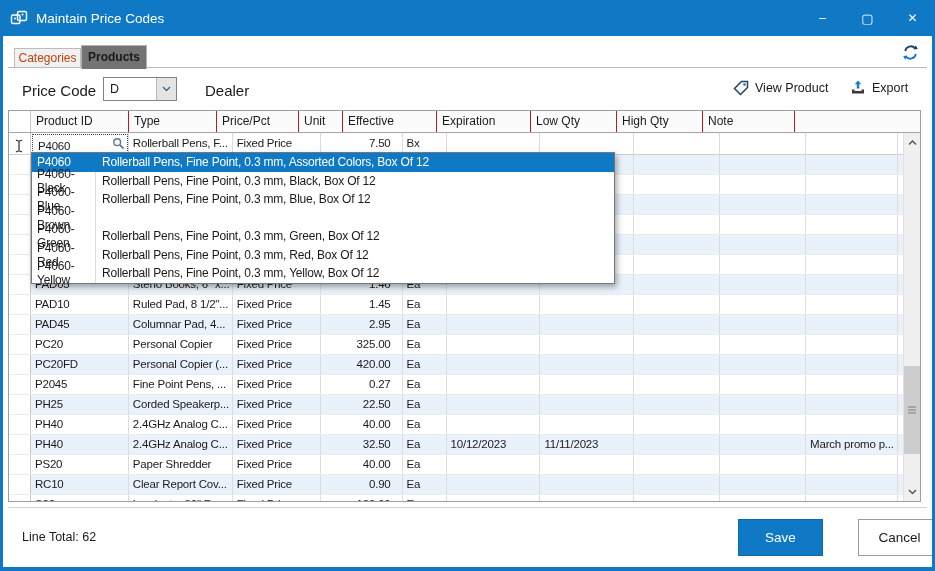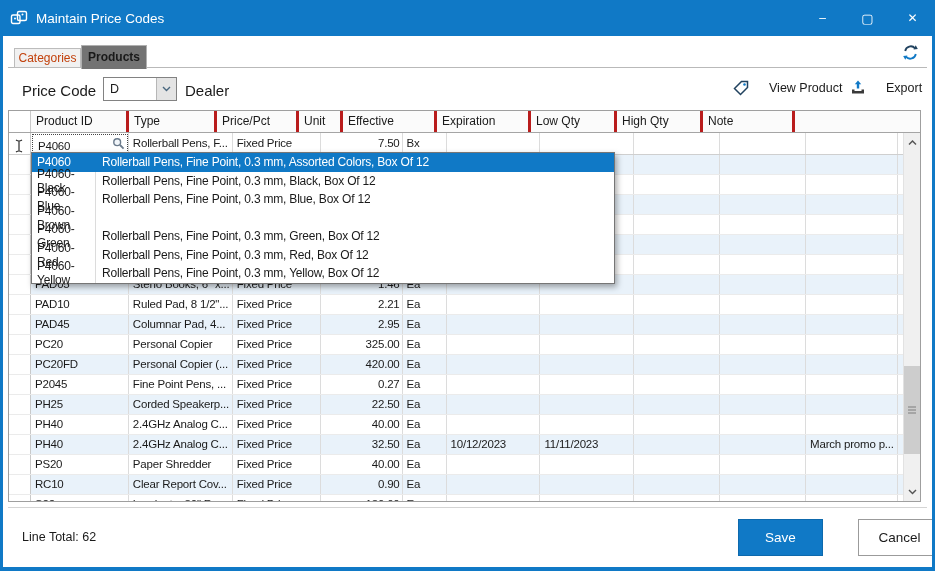--- a/index.html
+++ b/index.html
@@ -19,37 +19,37 @@
   .content{position:absolute;top:36px;left:3px;right:3px;bottom:4px;background:#fff}
   
   .tabline{position:absolute;left:5px;right:5px;top:31px;border-top:1px solid #b9b9b9}
   .tab{position:absolute;box-sizing:border-box;text-align:center;font-size:12px;z-index:2}
   .tab.inactive{left:11px;top:12px;width:67px;height:20px;line-height:19px;background:#f1f1f1;border:1px solid #bcbcbc;color:#c2410c}
   .tab.active{left:78px;top:9px;width:66px;height:24px;line-height:23px;background:#737373;border:1px solid #b0b0b0;border-bottom:none;font-weight:bold;z-index:3}
   .refresh-btn{position:absolute;right:12px;top:6px;width:20px;height:20px;display:flex;align-items:center;justify-content:center}
   
   .lbl{position:absolute;font-size:15px}
   .lbl-pricecode{left:19px;top:46px}
-  .lbl-dealer{left:182px;top:46px}
+  .lbl-dealer{left:202px;top:46px}
   .combo{position:absolute;left:100px;top:41px;width:74px;height:24px;box-sizing:border-box;border:1px solid #828282;background:#fff;display:flex;align-items:center}
   .combo-value{flex:1;padding-left:6px;font-size:12.5px}
   .combo-btn{width:19px;height:22px;background:#e4e4e4;border-left:1px solid #b7b7b7;display:flex;align-items:center;justify-content:center}
-  .flat-btn{position:absolute;top:42px;height:20px;display:flex;align-items:center;gap:20px;font-size:12.5px}
+  .flat-btn{position:absolute;top:42px;height:20px;display:flex;align-items:center;gap:6px;font-size:12.5px}
   .btn-viewproduct{left:730px}
   .btn-export{left:847px}
   
   .grid{position:absolute;left:5px;top:74px;width:913px;height:392px;box-sizing:border-box;border:1px solid #9f9f9f;background:#fff}
   .g-header{display:flex;height:22px;box-sizing:border-box;background:#fbfbfb;border-bottom:1px solid #a5a5a5}
-  .hcell{box-sizing:border-box;border-right:3px solid #b91c1c;font-size:12px;padding:3px 0 0 5px;white-space:nowrap;overflow:hidden}
+  .hcell{box-sizing:border-box;border-right:1px solid #b91c1c;font-size:12px;padding:3px 0 0 5px;white-space:nowrap;overflow:hidden}
   .g-body{position:absolute;top:22px;left:0;right:16px;bottom:0;overflow:hidden}
   .g-row{display:flex;height:20px;box-sizing:border-box;border-bottom:1px solid #ebebeb;font-size:11.5px;letter-spacing:-0.2px;background:#fff}
   .g-row.alt{background:#E9F2FA}
   .cell{box-sizing:border-box;border-right:1px solid #dcdcdc;padding:3px 2px 0 4px;white-space:nowrap;overflow:hidden}
   .c-rowhdr{width:22px;background:#fff;border-right:1px solid #c9c9c9;padding:0;display:flex;align-items:center;justify-content:center}
-  .c-id{width:98px}.c-desc{width:104px}.c-type{width:88px}.c-price{width:82px;text-align:right;padding-right:2px}
+  .c-id{width:98px}.c-desc{width:104px}.c-type{width:88px}.c-price{width:82px;text-align:right;padding-right:11px}
   .c-unit{width:44px}.c-eff{width:94px}.c-exp{width:94px}.c-low{width:86px}.c-high{width:86px}.c-note{width:92px}
   .c-fill{flex:1;border-right:none}
   .edit-row{height:22px;border-bottom:1px solid #cfcfcf}
   .edit-row .cell{padding-top:4px}
   .editor{position:relative;outline:1px dotted #444;outline-offset:-2px;background:#fff;display:flex;align-items:center;padding-top:0}
   .editor .ed-text{padding-left:3px;font-size:11.5px}
   .editor .mag{position:absolute;right:3px;top:4px}
   
   .sb{position:absolute;top:22px;right:0;bottom:0;width:16px;background:#f0f0f0;border-left:1px solid #e2e2e2}
   .sb-btn{position:absolute;left:0;width:16px;height:17px;display:flex;align-items:center;justify-content:center}
@@ -273,21 +273,21 @@
     <div class="cell c-low"></div>
     <div class="cell c-high"></div>
     <div class="cell c-note"></div>
     <div class="cell c-fill"></div>
   </div>
           <div class="g-row">
     <div class="cell c-rowhdr"></div>
     <div class="cell c-id">PAD10</div>
     <div class="cell c-desc">Ruled Pad, 8 1/2"...</div>
     <div class="cell c-type">Fixed Price</div>
-    <div class="cell c-price">2.21</div>
+    <div class="cell c-price">1.45</div>
     <div class="cell c-unit">Ea</div>
     <div class="cell c-eff"></div>
     <div class="cell c-exp"></div>
     <div class="cell c-low"></div>
     <div class="cell c-high"></div>
     <div class="cell c-note"></div>
     <div class="cell c-fill"></div>
   </div>
           <div class="g-row alt">
     <div class="cell c-rowhdr"></div>

